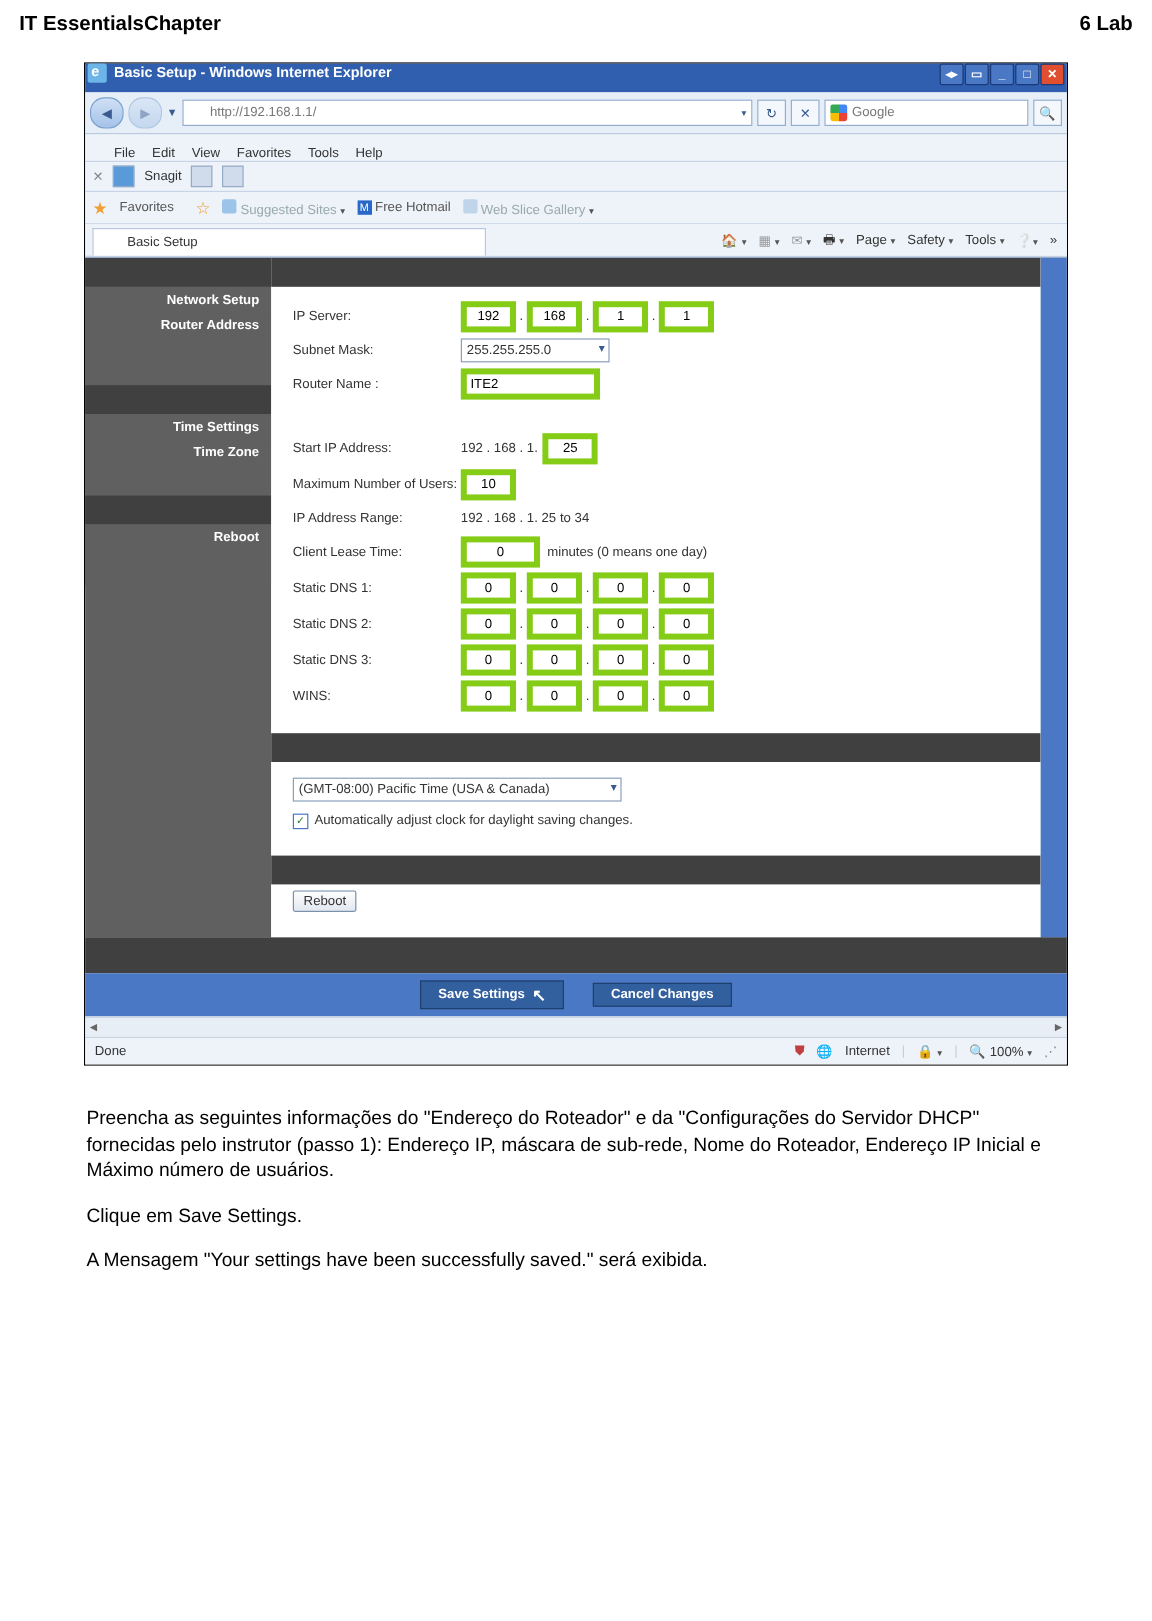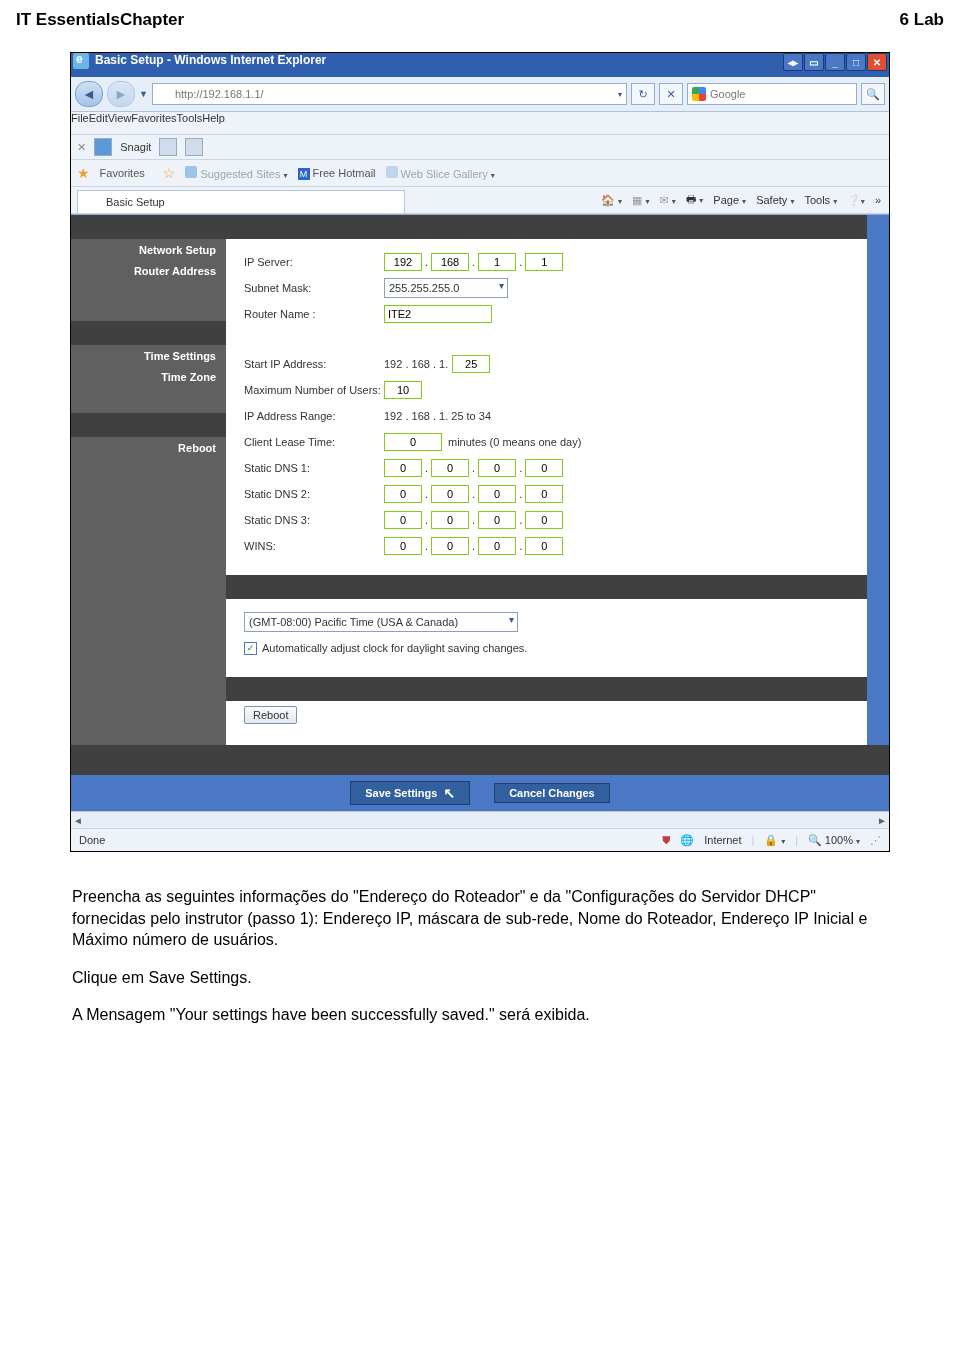--- a/index.html
+++ b/index.html
@@ -14,41 +14,41 @@
   .winbtn{width:18px;height:16px;background:#4a78c4;border:1px solid #1a3a7a;color:#fff;display:flex;align-items:center;justify-content:center;font-size:10px;border-radius:2px}
   .winbtn.close{background:#e05030}
   
   .navrow{background:#e6eef7;border-bottom:1px solid #b0c0d8;display:flex;align-items:center;height:30px;padding:2px 4px;gap:4px}
   .navarrow{width:26px;height:24px;border-radius:12px;background:linear-gradient(#cfe0f5,#a5c3e8);border:1px solid #7aa0d0;display:flex;align-items:center;justify-content:center;color:#3a5a90;font-size:14px}
   .addrbox{flex:1;display:flex;align-items:center;background:#fff;border:1px solid #94aed0;height:20px;font-size:11px;color:#777;padding:0 4px;gap:4px}
   .addrbox .dd{margin-left:auto;color:#3a5a90}
   .smbtn{width:22px;height:20px;border:1px solid #94aed0;background:#f4f8fd;display:flex;align-items:center;justify-content:center;color:#3a5a90;font-size:11px}
   .gbox{width:160px;display:flex;align-items:center;background:#fff;border:1px solid #94aed0;height:20px;font-size:11px;color:#777;padding:0 4px;gap:4px}
   
-  .menubar{background:#eef3fa;border-bottom:1px solid #c8d4e6;height:22px;display:flex;align-items:flex-start;padding:0 0;font-size:11px;color:#333}
+  .menubar{background:#eef3fa;border-bottom:1px solid #c8d4e6;height:22px;display:flex;align-items:flex-end;gap:14px;padding:0 24px;font-size:11px;color:#333}
   .snagrow{background:#eef3fa;border-bottom:1px solid #c8d4e6;height:24px;display:flex;align-items:center;gap:8px;padding:0 6px;font-size:11px;color:#333}
   .snicon{width:16px;height:16px;background:#d0dcec;border:1px solid #98acc8}
   .favrow{background:#eef3fa;border-bottom:1px solid #c8d4e6;height:26px;display:flex;align-items:center;gap:10px;padding:0 6px;font-size:11px;color:#555}
   .star{color:#f0a030;font-size:14px}
   .faded{color:#9aa}
   .tablike{background:#fff;border:1px solid #b8c8dd;border-bottom:none;height:22px;display:flex;align-items:center;gap:6px;padding:0 8px;font-size:11px;width:310px;margin:2px 0 0 6px;color:#333}
   .toolsrow{background:#eef3fa;border-top:1px solid #c8d4e6;height:26px;display:flex;align-items:center;justify-content:flex-end;padding:0 8px;font-size:11px;color:#333;gap:10px}
   .dd{font-size:8px;color:#555}
   
   .panel{display:flex;border-top:1px solid #98acc8}
   .sidecol{width:155px;background:#606060}
   .contentcol{flex:1;background:#fff;position:relative;padding-bottom:10px}
   .bluestrip{width:22px;background:#4a78c4}
   .dividerdark{height:24px;background:#404040}
   .sec-h{background:#606060;color:#fff;font-weight:bold;text-align:right;padding:5px 10px;font-size:11px}
   .sec-sub{background:#606060;color:#fff;font-weight:bold;text-align:right;padding:4px 10px 14px 10px;font-size:11px}
   .formarea{padding:8px 0 14px 18px;font-size:11px;color:#333}
   .frow{display:flex;align-items:center;margin:4px 0;min-height:22px}
   .flab{width:140px;color:#333}
-  .tin{border:1px solid #84cc16;background:#fff;height:16px;font-size:11px;padding:0 3px;text-align:left}
+  .tin{border:5px solid #84cc16;background:#fff;height:16px;font-size:11px;padding:0 3px;text-align:left}
   .tin.sm{width:30px;text-align:center}
   .tin.lg{width:100px}
   .dot{margin:0 3px}
   .rad{display:inline-flex;align-items:center;gap:3px;margin-right:10px}
   .radc{width:11px;height:11px;border:1px solid #4a78c4;border-radius:50%;display:inline-flex;align-items:center;justify-content:center}
   .radc.on::after{content:'';width:5px;height:5px;background:#4a78c4;border-radius:50%}
   .btn3d{border:1px solid #7a90ac;background:linear-gradient(#fdfdfd,#e2e8f0);padding:2px 8px;font-size:11px;border-radius:2px;color:#333}
   .sel{border:1px solid #8aa0bc;background:#fff;height:18px;font-size:11px;padding:0 18px 0 4px;position:relative;display:inline-flex;align-items:center}
   .sel::after{content:'▾';position:absolute;right:3px;top:1px;color:#3a5a90;font-size:10px}
   .cb{width:11px;height:11px;border:1px solid #4a78c4;display:inline-flex;align-items:center;justify-content:center;margin-right:5px;font-size:9px;color:#2a7a2a}

